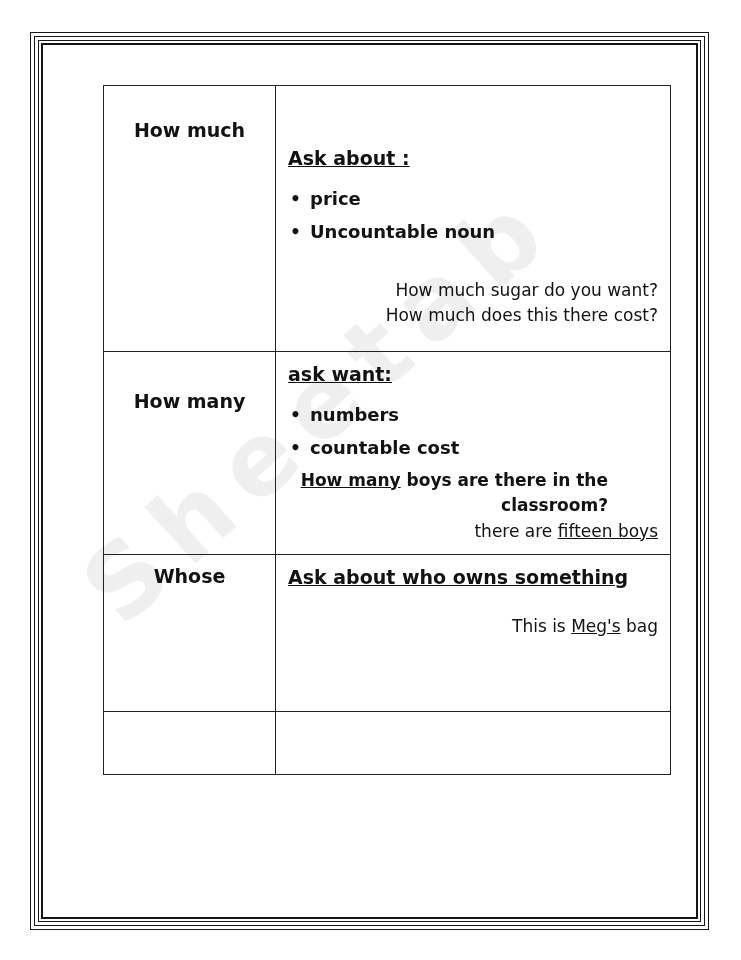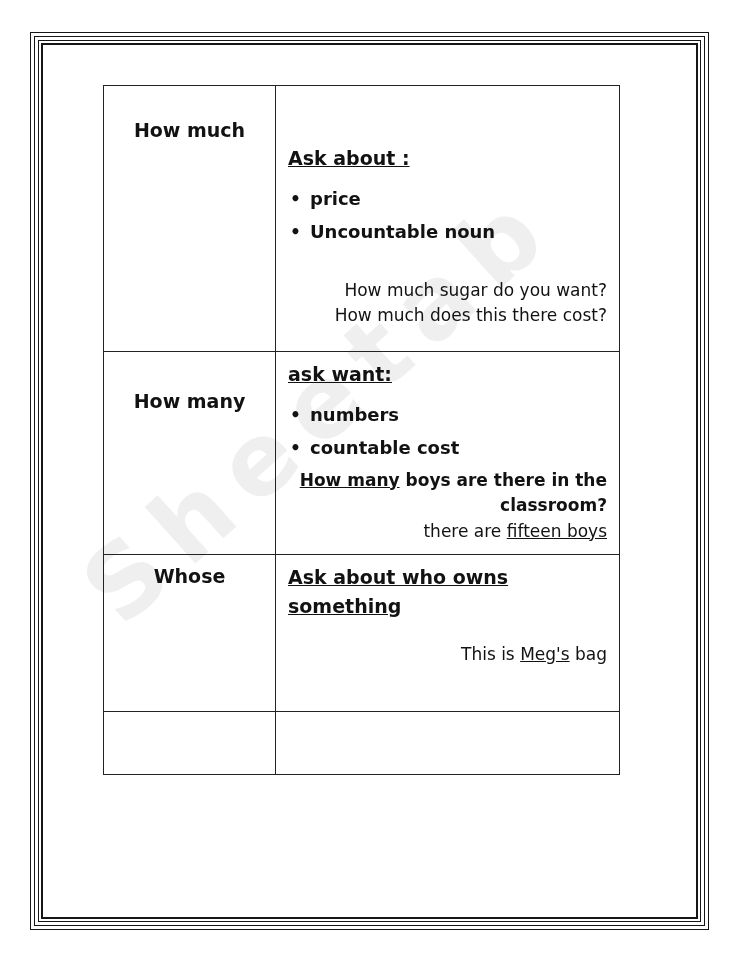--- a/index.html
+++ b/index.html
@@ -17,21 +17,21 @@
   .watermark{
     position:absolute;left:60px;top:560px;width:700px;
     transform:rotate(-42deg);transform-origin:left top;
     font-size:100px;font-weight:bold;letter-spacing:18px;
     color:rgba(130,130,130,0.13);white-space:nowrap;pointer-events:none;
     z-index:1;
   }
 
   
   .grammar-table{
-    position:absolute;left:103px;top:85px;width:517px;
+    position:absolute;left:103px;top:85px;width:568px;
     border:1px solid #222;box-sizing:border-box;background:transparent;z-index:2;
   }
   .t-row{display:flex;border-bottom:1px solid #222;box-sizing:border-box;}
   .t-row:last-child{border-bottom:none;}
   .cell-left{
     width:172px;flex:0 0 172px;border-right:1px solid #222;box-sizing:border-box;
     text-align:center;font-weight:bold;font-size:19px;
   }
   .cell-right{flex:1;box-sizing:border-box;padding:8px 12px 8px 12px;font-size:17px;line-height:1.5;}
 

